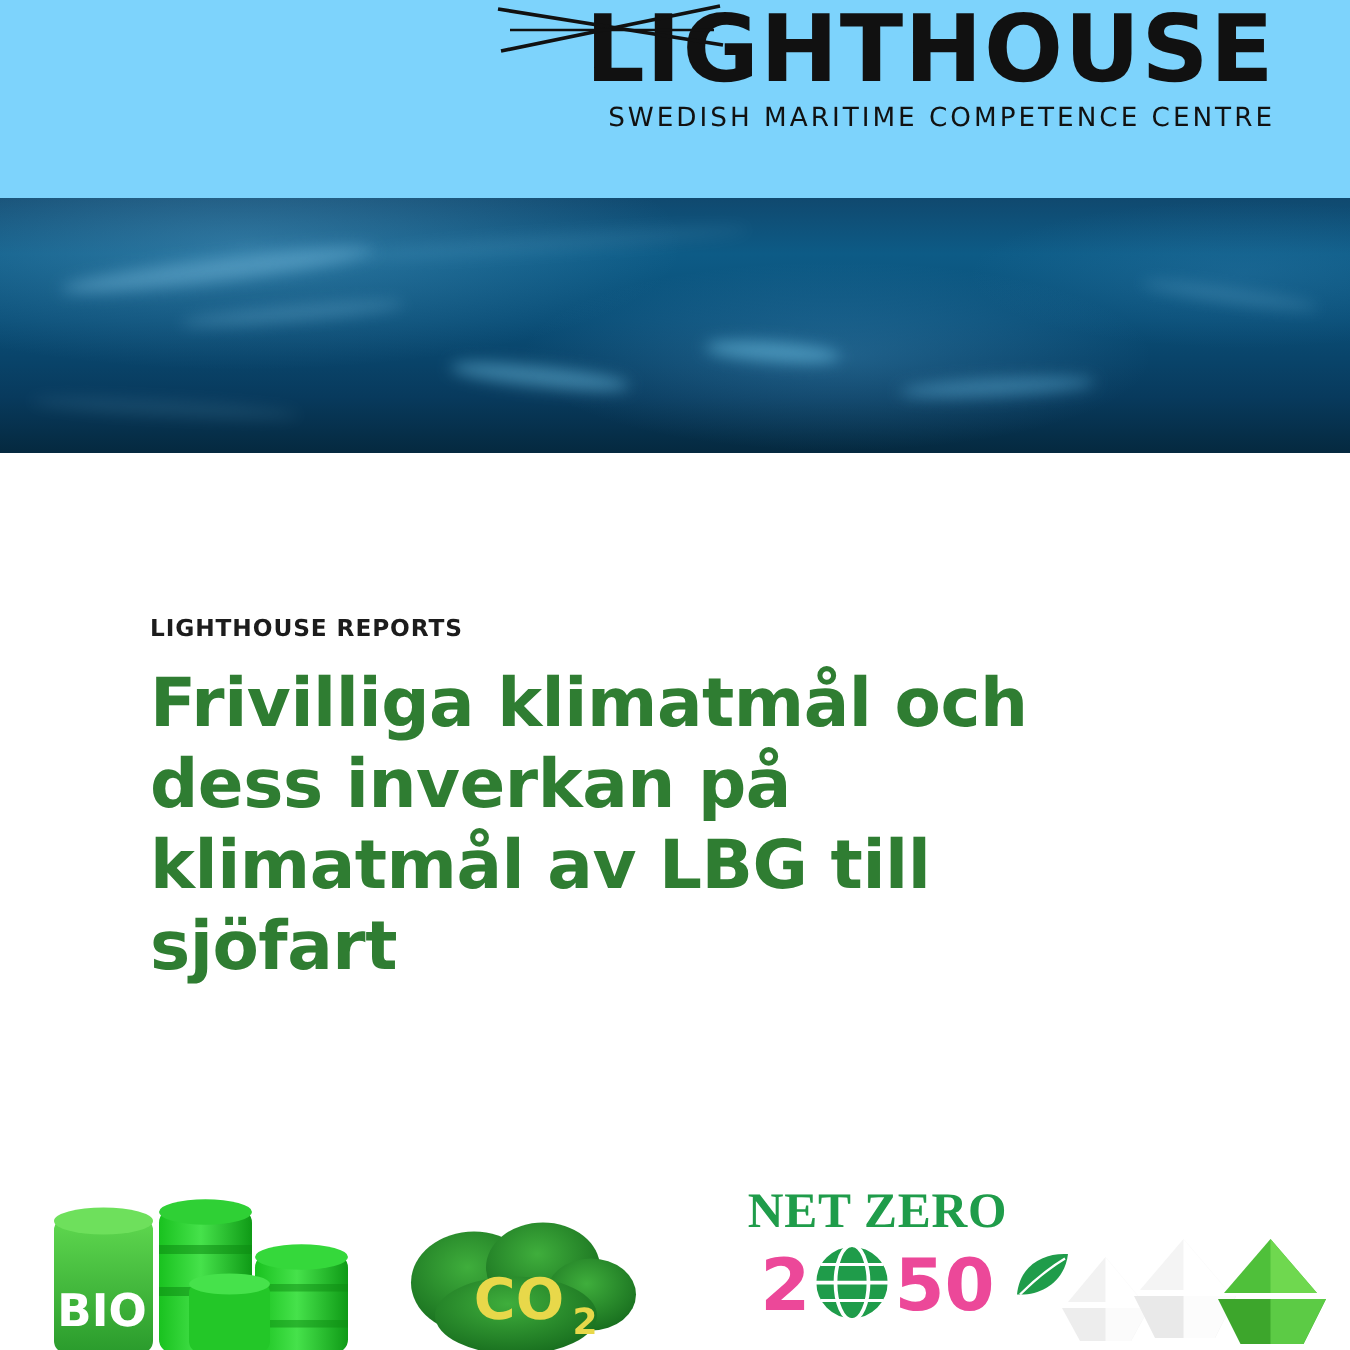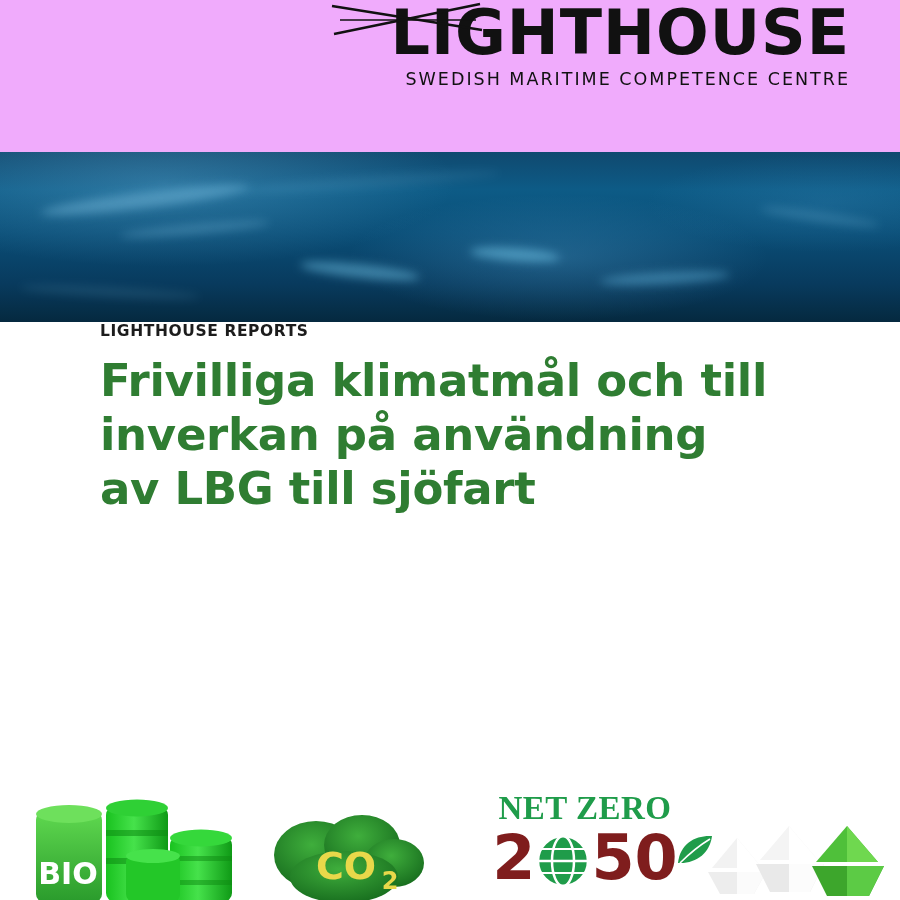--- a/index.html
+++ b/index.html
@@ -10,22 +10,22 @@
     width: 900px;
     height: 900px;
     overflow: hidden;
     background: #ffffff;
     font-family: "Liberation Sans", sans-serif;
     position: relative;
   }
 
   
   .header {
-    height: 152px;
-    background: #f0abfc;
+    height: 132px;
+    background: #7dd3fc;
     position: relative;
   }
   .logo-block {
     position: absolute;
     right: 50px;
     top: 4px;
     text-align: right;
     line-height: 1;
   }
   .logo-wordmark {
@@ -86,20 +86,21 @@
   .s5 { left: 600px; top: 120px; width: 130px; height: 12px; transform: rotate(-3deg); background: rgba(110,195,235,0.40); }
   .s6 { left: 760px; top: 60px;  width: 120px; height: 10px; transform: rotate(8deg); opacity: .55; }
   .s7 { left: 20px;  top: 135px; width: 180px; height: 10px; transform: rotate(3deg); opacity: .35; }
   .s8 { left: 240px; top: 24px;  width: 260px; height: 12px; transform: rotate(-4deg); opacity: .28; }
 
   
   .content {
     padding: 0 0 0 100px;
   }
   .kicker {
+    margin-top: 108px;
     font-family: "DejaVu Sans", sans-serif;
     font-size: 15.5px;
     font-weight: bold;
     letter-spacing: 0.6px;
     color: #1c1c1c;
   }
   .report-title {
     margin-top: 14px;
     font-family: "DejaVu Sans", sans-serif;
     font-size: 45px;
@@ -136,23 +137,23 @@
     font-weight: bold;
     font-size: 33px;
     letter-spacing: 0.5px;
     color: #1f9c4a;
     line-height: 1;
   }
   .nz-bottom {
     position: relative;
     font-family: "DejaVu Sans", sans-serif;
     font-weight: bold;
-    font-size: 62px;
+    font-size: 48px;
     letter-spacing: 0px;
-    color: #7f1d1d;
+    color: #ec4899;
     line-height: 1;
     margin-top: 2px;
     text-align: center;
   }
 
   
   .boats { left: 706px; bottom: -2px; width: 190px; height: 100px; }
 </style>
 </head>
 <body>
@@ -176,21 +177,21 @@
   <div class="hero-streak s3"></div>
   <div class="hero-streak s4"></div>
   <div class="hero-streak s5"></div>
   <div class="hero-streak s6"></div>
   <div class="hero-streak s7"></div>
   <div class="hero-streak s8"></div>
 </div>
 
 <div class="content">
   <div class="kicker">LIGHTHOUSE REPORTS</div>
-  <h1 class="report-title">Frivilliga klimatmål och till inverkan på användning av LBG till sjöfart</h1>
+  <h1 class="report-title">Frivilliga klimatmål och dess inverkan på klimatmål av LBG till sjöfart</h1>
 </div>
 
 <div class="illustrations">
 
   <svg class="ill barrels" viewBox="0 0 230 110">
     <defs>
       <linearGradient id="gBarrel" x1="0" y1="0" x2="1" y2="0">
         <stop offset="0%" stop-color="#19c21f"></stop>
         <stop offset="45%" stop-color="#46e24b"></stop>
         <stop offset="100%" stop-color="#0f9a16"></stop>

